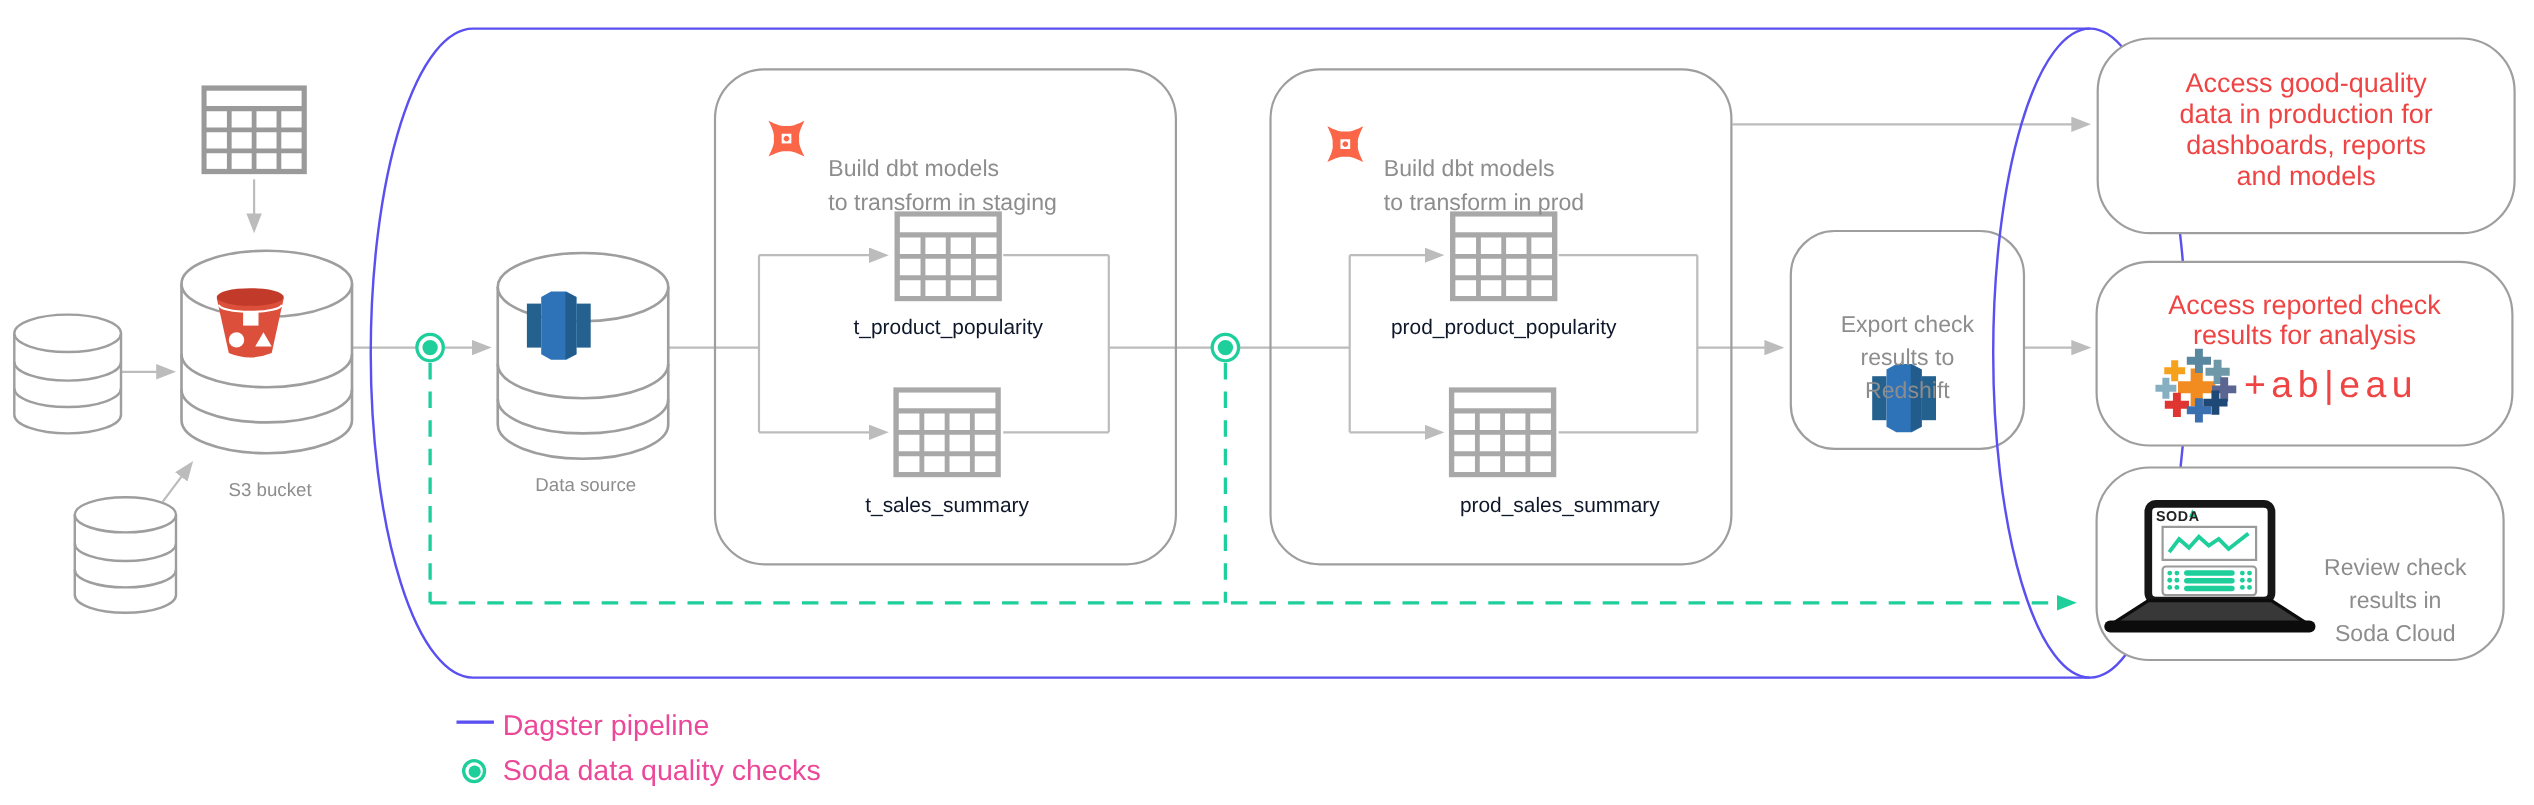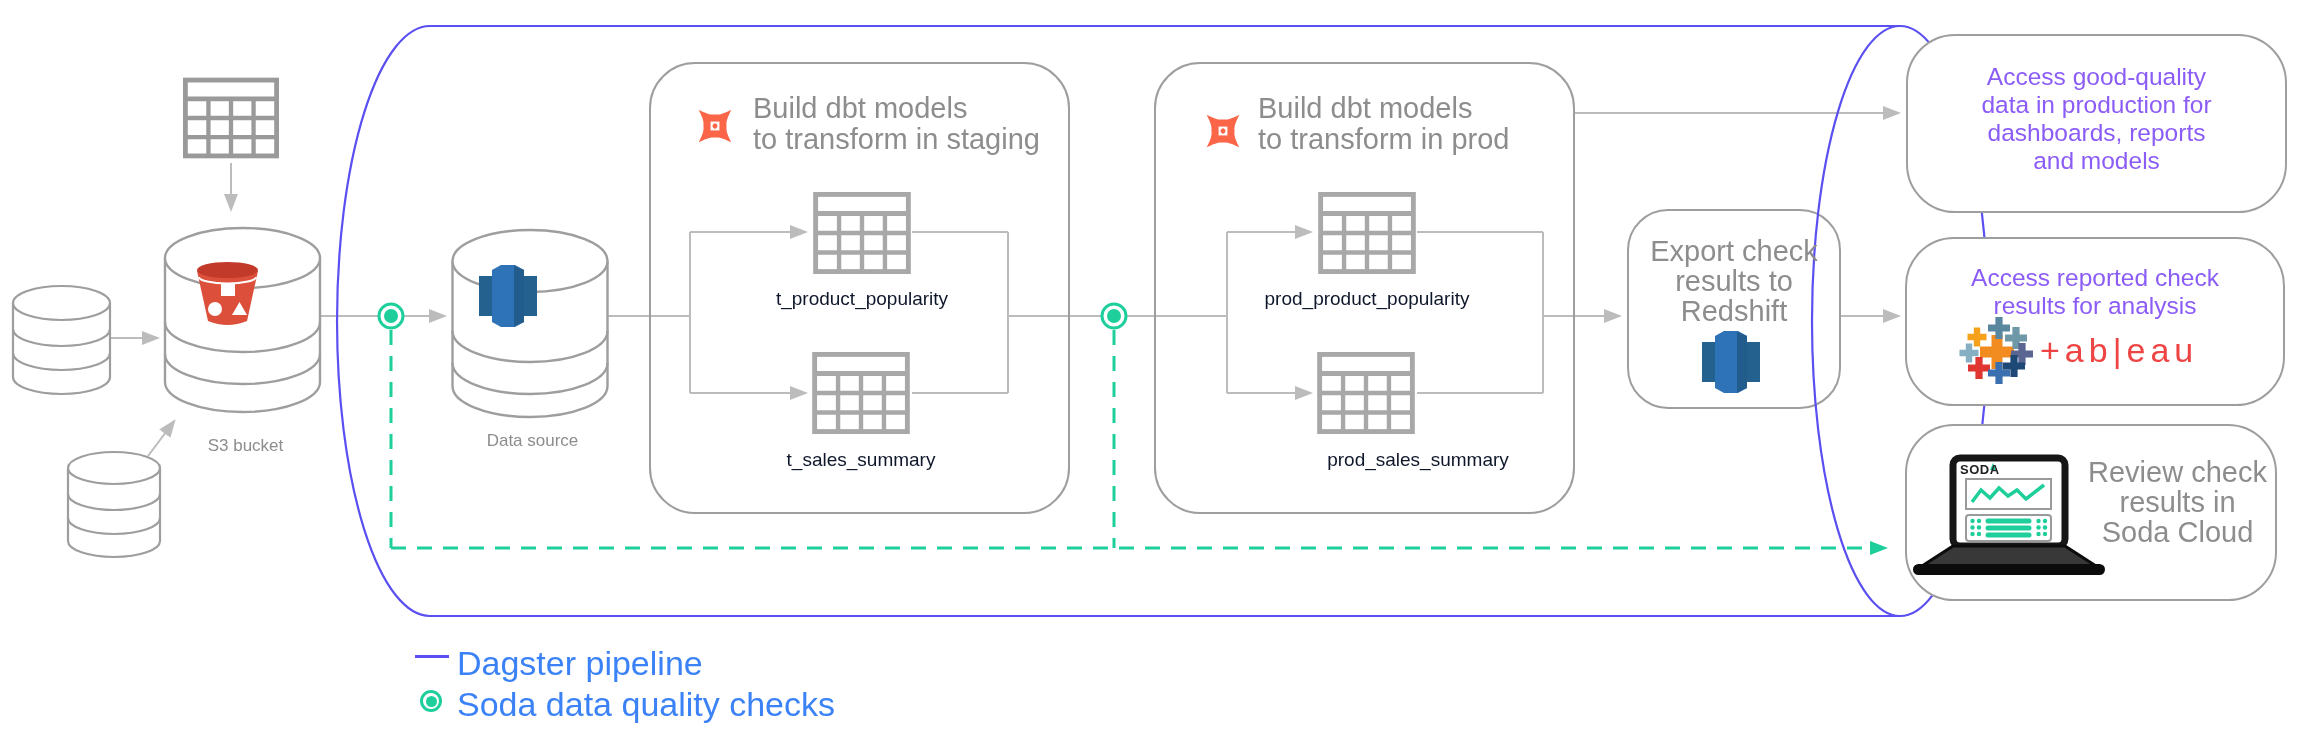--- a/index.html
+++ b/index.html
@@ -4,24 +4,24 @@
 <style>
   html,body{margin:0;padding:0;background:#ffffff;}
   #canvas{position:relative;width:2304px;height:732px;background:#fff;overflow:hidden;
           font-family:"Liberation Sans",sans-serif;}
   #gfx{position:absolute;left:0;top:0;}
   .txt{position:absolute;color:#8a8a8a;font-family:"Liberation Sans",sans-serif;}
   .pre{white-space:pre-line;}
   .ctr{text-align:center;}
   .t19{font-size:19px;color:#0f172a;}
   .t23{font-size:17px;color:#8d8d8d;}
-  .t25{font-size:29px;line-height:31px;color:#8d8d8d;}
+  .t25{font-size:21px;line-height:31px;color:#8d8d8d;margin-top:45px;}
   .lh30{line-height:30px;text-align:center;}
-  .t24{font-size:24.5px;line-height:28px;color:#8b5cf6;}
-  .t26{font-size:34px;color:#3b82f6;}
+  .t24{font-size:24.5px;line-height:28px;color:#ef4444;}
+  .t26{font-size:26px;color:#ec4899;}
   .brand{font-size:13px;font-weight:bold;letter-spacing:.5px;color:#222;}
   .tabword{font-size:34px;letter-spacing:5px;color:#ef4444;font-weight:400;}
   .legend-dash{position:absolute;left:415px;top:655px;width:34px;height:0;border-top:3px solid #5A4FF0;}
   .legend-dot{position:absolute;left:420px;top:690px;width:16px;height:16px;border:3px solid #1ECF9C;
               border-radius:50%;display:flex;align-items:center;justify-content:center;}
   .legend-dot span{width:11px;height:11px;border-radius:50%;background:#1ECF9C;display:block;}
 </style>
 </head>
 <body>
 

